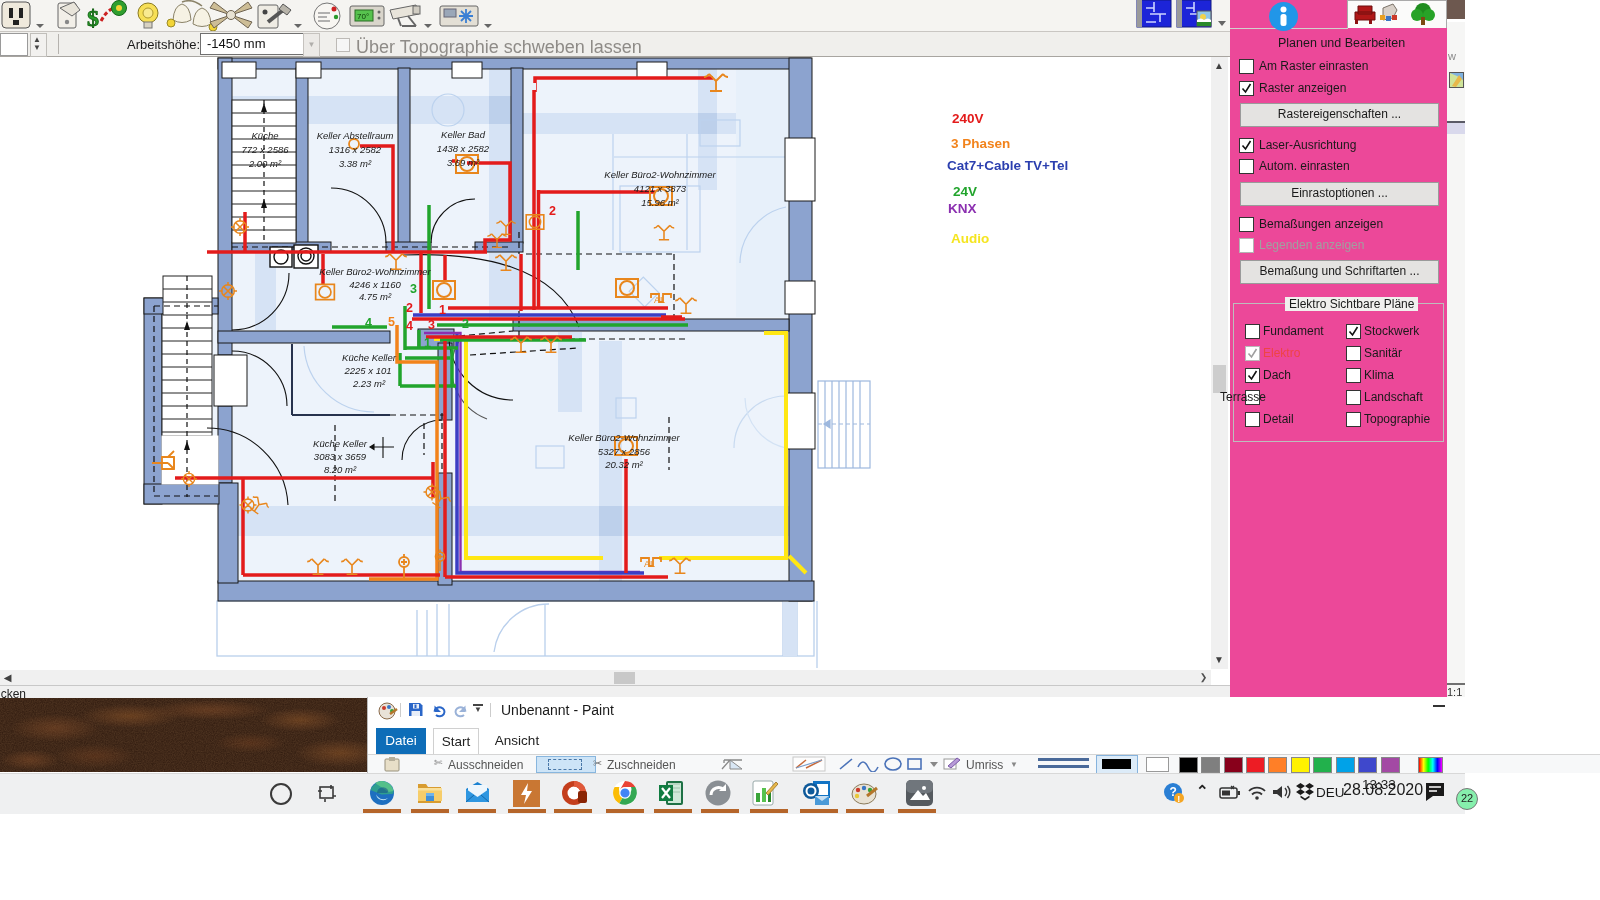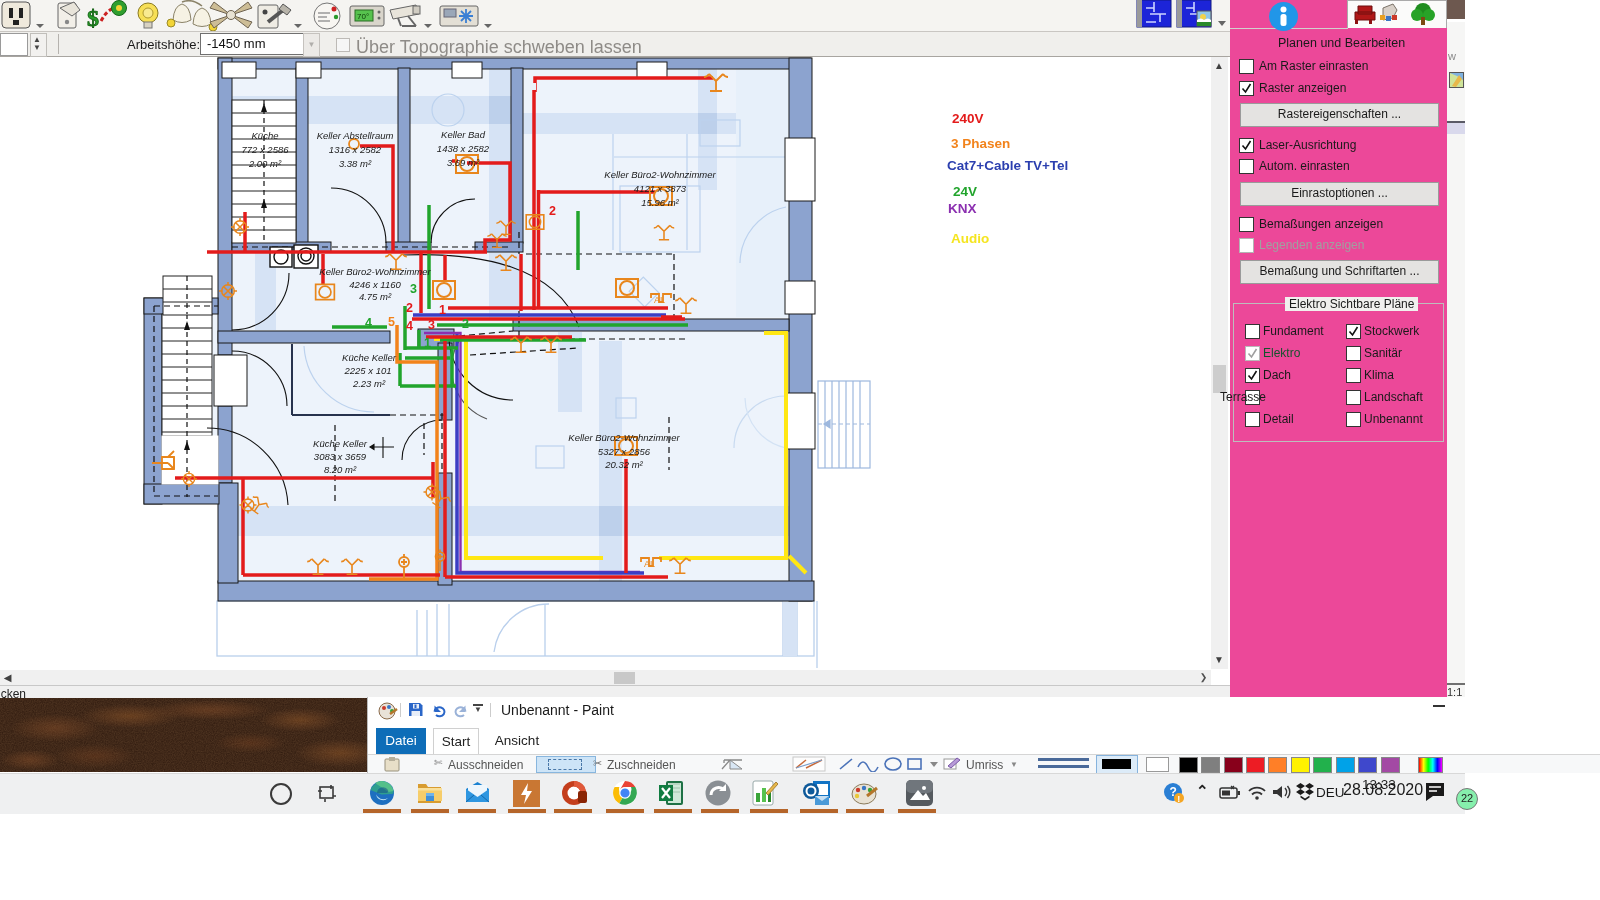--- a/index.html
+++ b/index.html
@@ -499,39 +499,39 @@
       <svg width="13" height="13">
         <path d="M2.5 6.5 l3 3.5 5-8" stroke="#111" stroke-width="1.6" fill="none"></path>
       </svg>
     </div>
     <div class="ptx" style="left:1364px;top:324px;">Stockwerk</div>
   <div class="cb" style="left:1245px;top:346px;border-color:#b9b9b9;">
       <svg width="13" height="13">
         <path d="M2.5 6.5 l3 3.5 5-8" stroke="#9f9f9f" stroke-width="1.6" fill="none"></path>
       </svg>
     </div>
-    <div class="ptx" style="left:1263px;top:346px;color:#14532d;">Elektro</div>
+    <div class="ptx" style="left:1263px;top:346px;color:#ef4444;">Elektro</div>
   <div class="cb" style="left:1346px;top:346px;"></div>
     <div class="ptx" style="left:1364px;top:346px;">Sanitär</div>
   <div class="cb" style="left:1245px;top:368px;">
       <svg width="13" height="13">
         <path d="M2.5 6.5 l3 3.5 5-8" stroke="#111" stroke-width="1.6" fill="none"></path>
       </svg>
     </div>
     <div class="ptx" style="left:1263px;top:368px;">Dach</div>
   <div class="cb" style="left:1346px;top:368px;"></div>
     <div class="ptx" style="left:1364px;top:368px;">Klima</div>
   <div class="cb" style="left:1245px;top:390px;"></div>
     <div class="ptx" style="left:1220px;top:390px;">Terrasse</div>
   <div class="cb" style="left:1346px;top:390px;"></div>
     <div class="ptx" style="left:1364px;top:390px;">Landschaft</div>
   <div class="cb" style="left:1245px;top:412px;"></div>
     <div class="ptx" style="left:1263px;top:412px;">Detail</div>
   <div class="cb" style="left:1346px;top:412px;"></div>
-    <div class="ptx" style="left:1364px;top:412px;">Unbenannt</div>
+    <div class="ptx" style="left:1364px;top:412px;">Topographie</div>
 
   <div class="abs" style="left:1447px;top:0;width:18px;height:698px;background:#f6f6f5;">
     <div class="abs" style="left:0;top:0;width:18px;height:19px;background:#6d584f;"></div>
     <div class="abs" style="left:0;top:19px;width:18px;height:3px;background:#fff;"></div>
     <div class="abs" style="left:1px;top:50px;font-size:11px;color:#888;">w</div>
     <svg class="abs" style="left:2px;top:72px;" width="15" height="16">
         <rect x="0.5" y="0.5" width="14" height="15" fill="#cfe49a" stroke="#555"></rect>
         <path d="M1 1 h13 v7 l-6 -4z" fill="#7fb2e0"></path>
         <path d="M3 14 L10 3 l3 4 -6 8z" fill="#e8b84a"></path>
       </svg>

